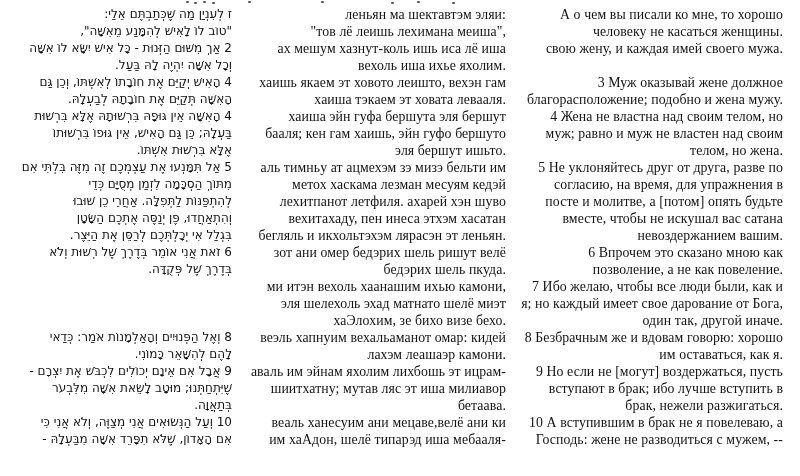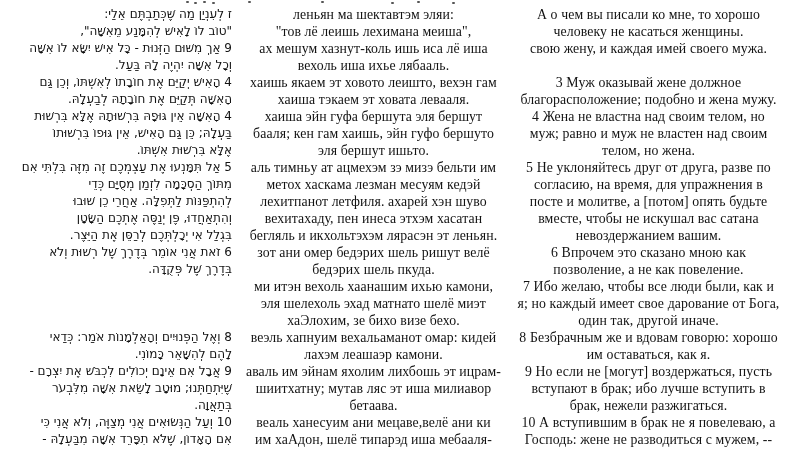--- a/index.html
+++ b/index.html
@@ -44,21 +44,21 @@
     font-size: 14px;
   }
   .cell-he .tline {
     direction: rtl;
     unicode-bidi: plaintext;
     text-align: right;
     font-family: "DejaVu Sans", sans-serif; 
     font-size: 12px;
   }
   .cell-tr .tline, .cell-ru .tline {
-    text-align: center;
+    text-align: right;
     font-size: 13.8px;
     letter-spacing: 0.1px;
   }
 </style>
 </head>
 <body>
 
 <div class="page">
 
   <div class="clipped-top">
@@ -83,26 +83,26 @@
           <div class="tline">леньян ма шектавтэм эляи:</div>
           <div class="tline">"тов лё леишь лехимана меиша",</div>
         </div>
         <div class="cell-ru">
           <div class="tline">А о чем вы писали ко мне, то хорошо</div>
           <div class="tline">человеку не касаться женщины.</div>
         </div>
       </div>
       <div class="verse-row">
         <div class="cell-he">
-          <div class="tline">9 אַךְ מִשּׁוּם הַזְּנוּת - כָּל אִישׁ יִשָּׂא לוֹ אִשָּׁה</div>
+          <div class="tline">2 אַךְ מִשּׁוּם הַזְּנוּת - כָּל אִישׁ יִשָּׂא לוֹ אִשָּׁה</div>
           <div class="tline">וְכָל אִשָּׁה יִהְיֶה לָהּ בַּעַל.</div>
         </div>
         <div class="cell-tr">
           <div class="tline">ах мешум хазнут-коль ишь иса лё иша</div>
-          <div class="tline">вехоль иша ихье лябааль.</div>
+          <div class="tline">вехоль иша ихье яхолим.</div>
         </div>
         <div class="cell-ru">
           <div class="tline">свою жену, и каждая имей своего мужа.</div>
         </div>
       </div>
       <div class="verse-row">
         <div class="cell-he">
           <div class="tline">4 הָאִישׁ יְקַיֵּם אֶת חוֹבָתוֹ לְאִשְׁתּוֹ, וְכֵן גַּם</div>
           <div class="tline">הָאִשָּׁה תְּקַיֵּם אֶת חוֹבָתָהּ לְבַעְלָהּ.</div>
         </div>

